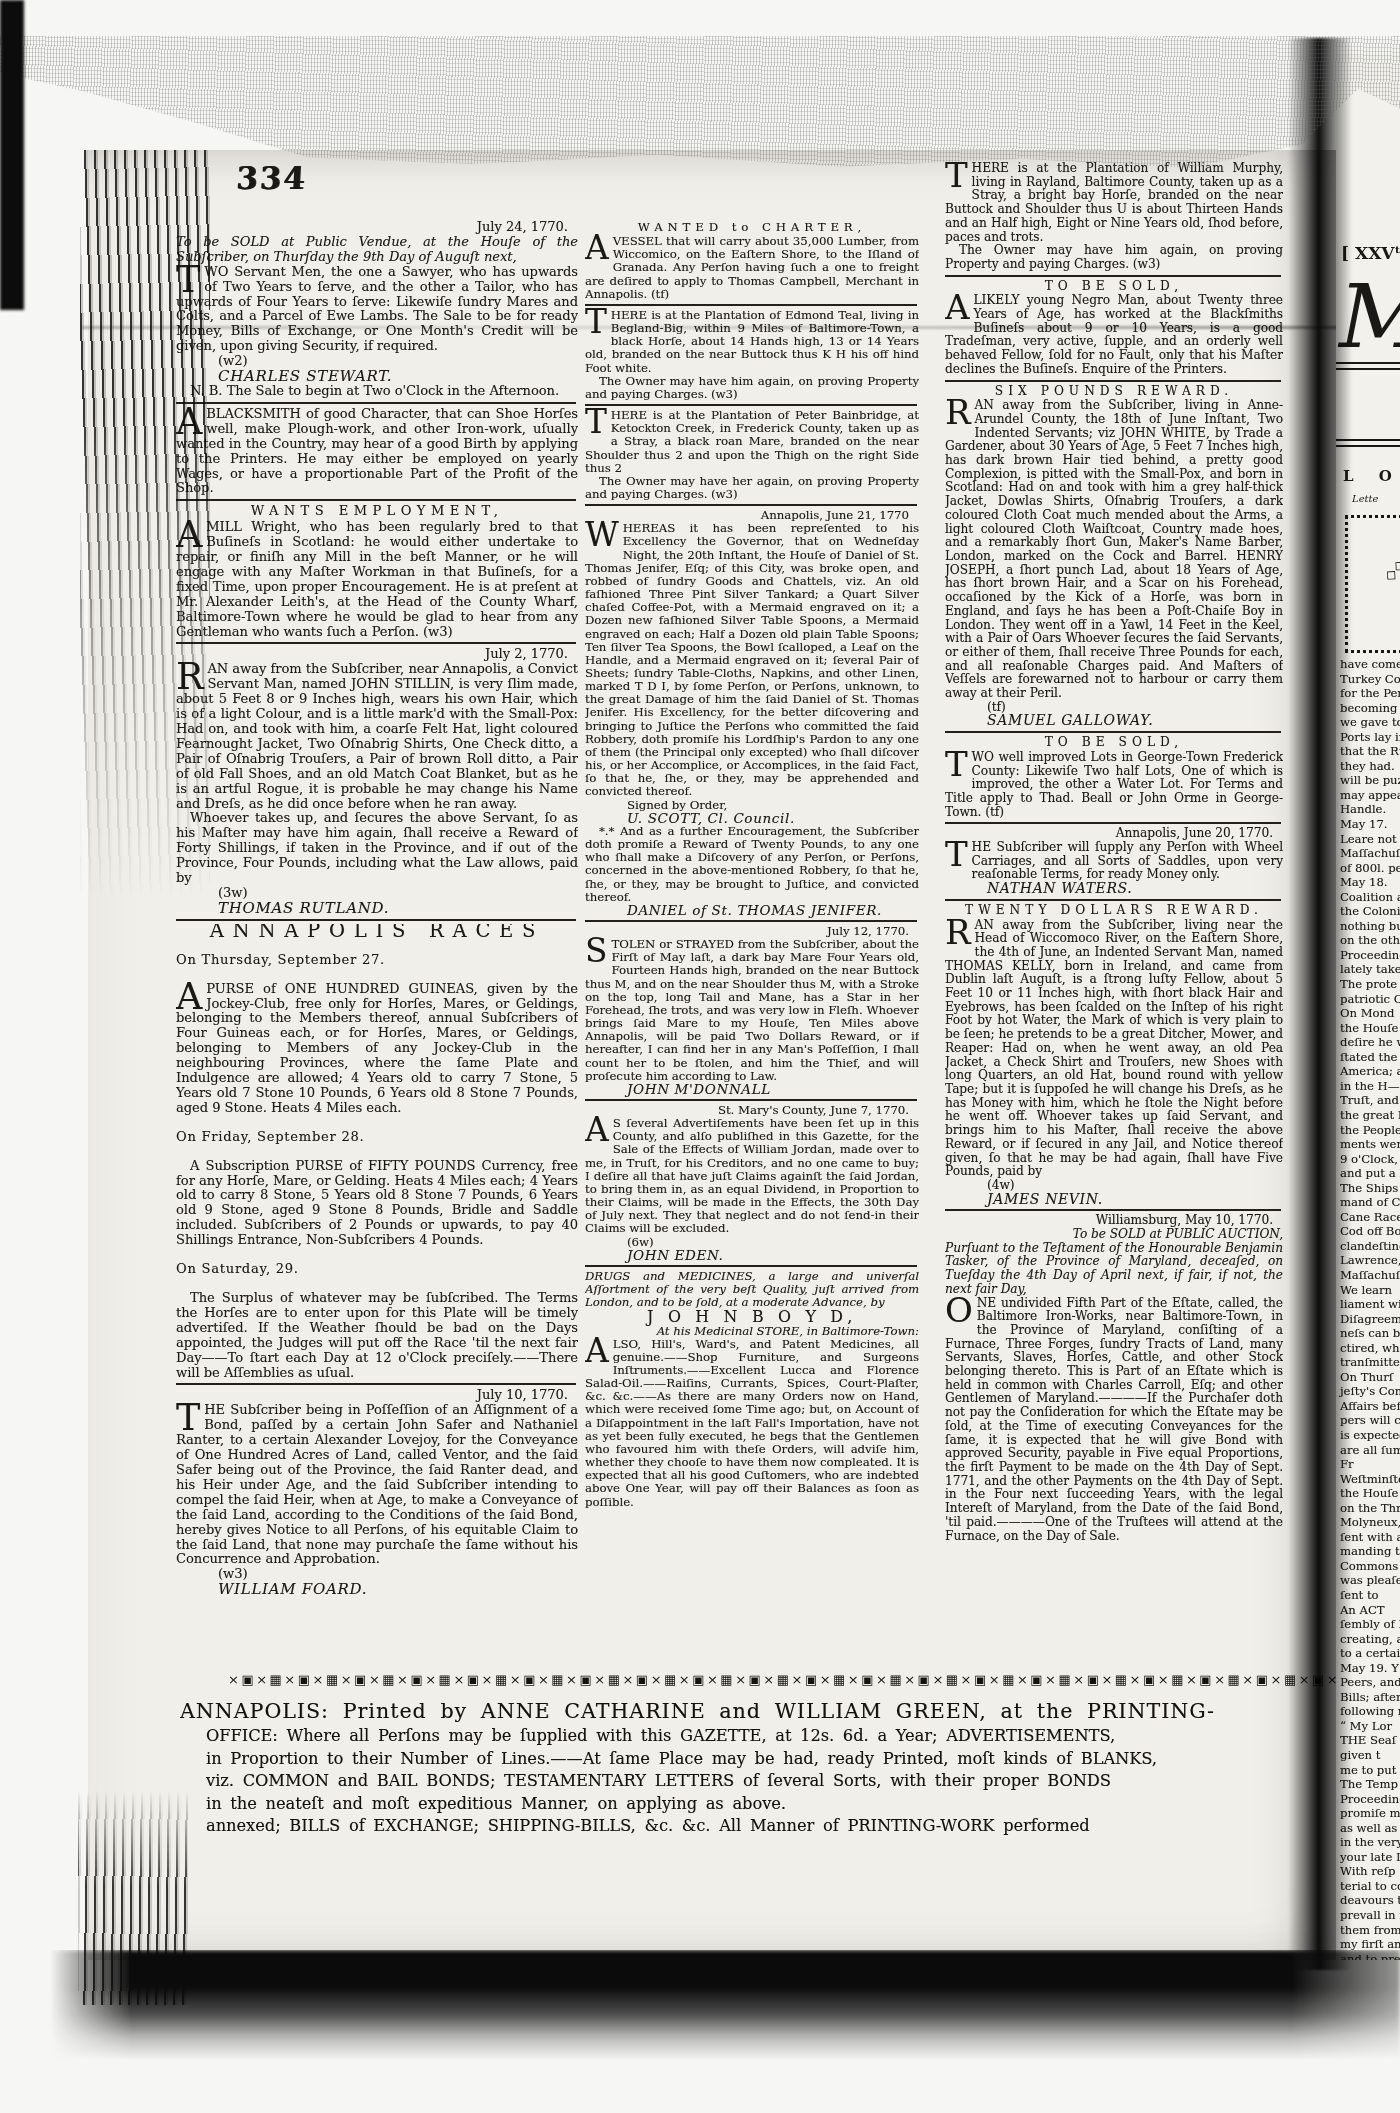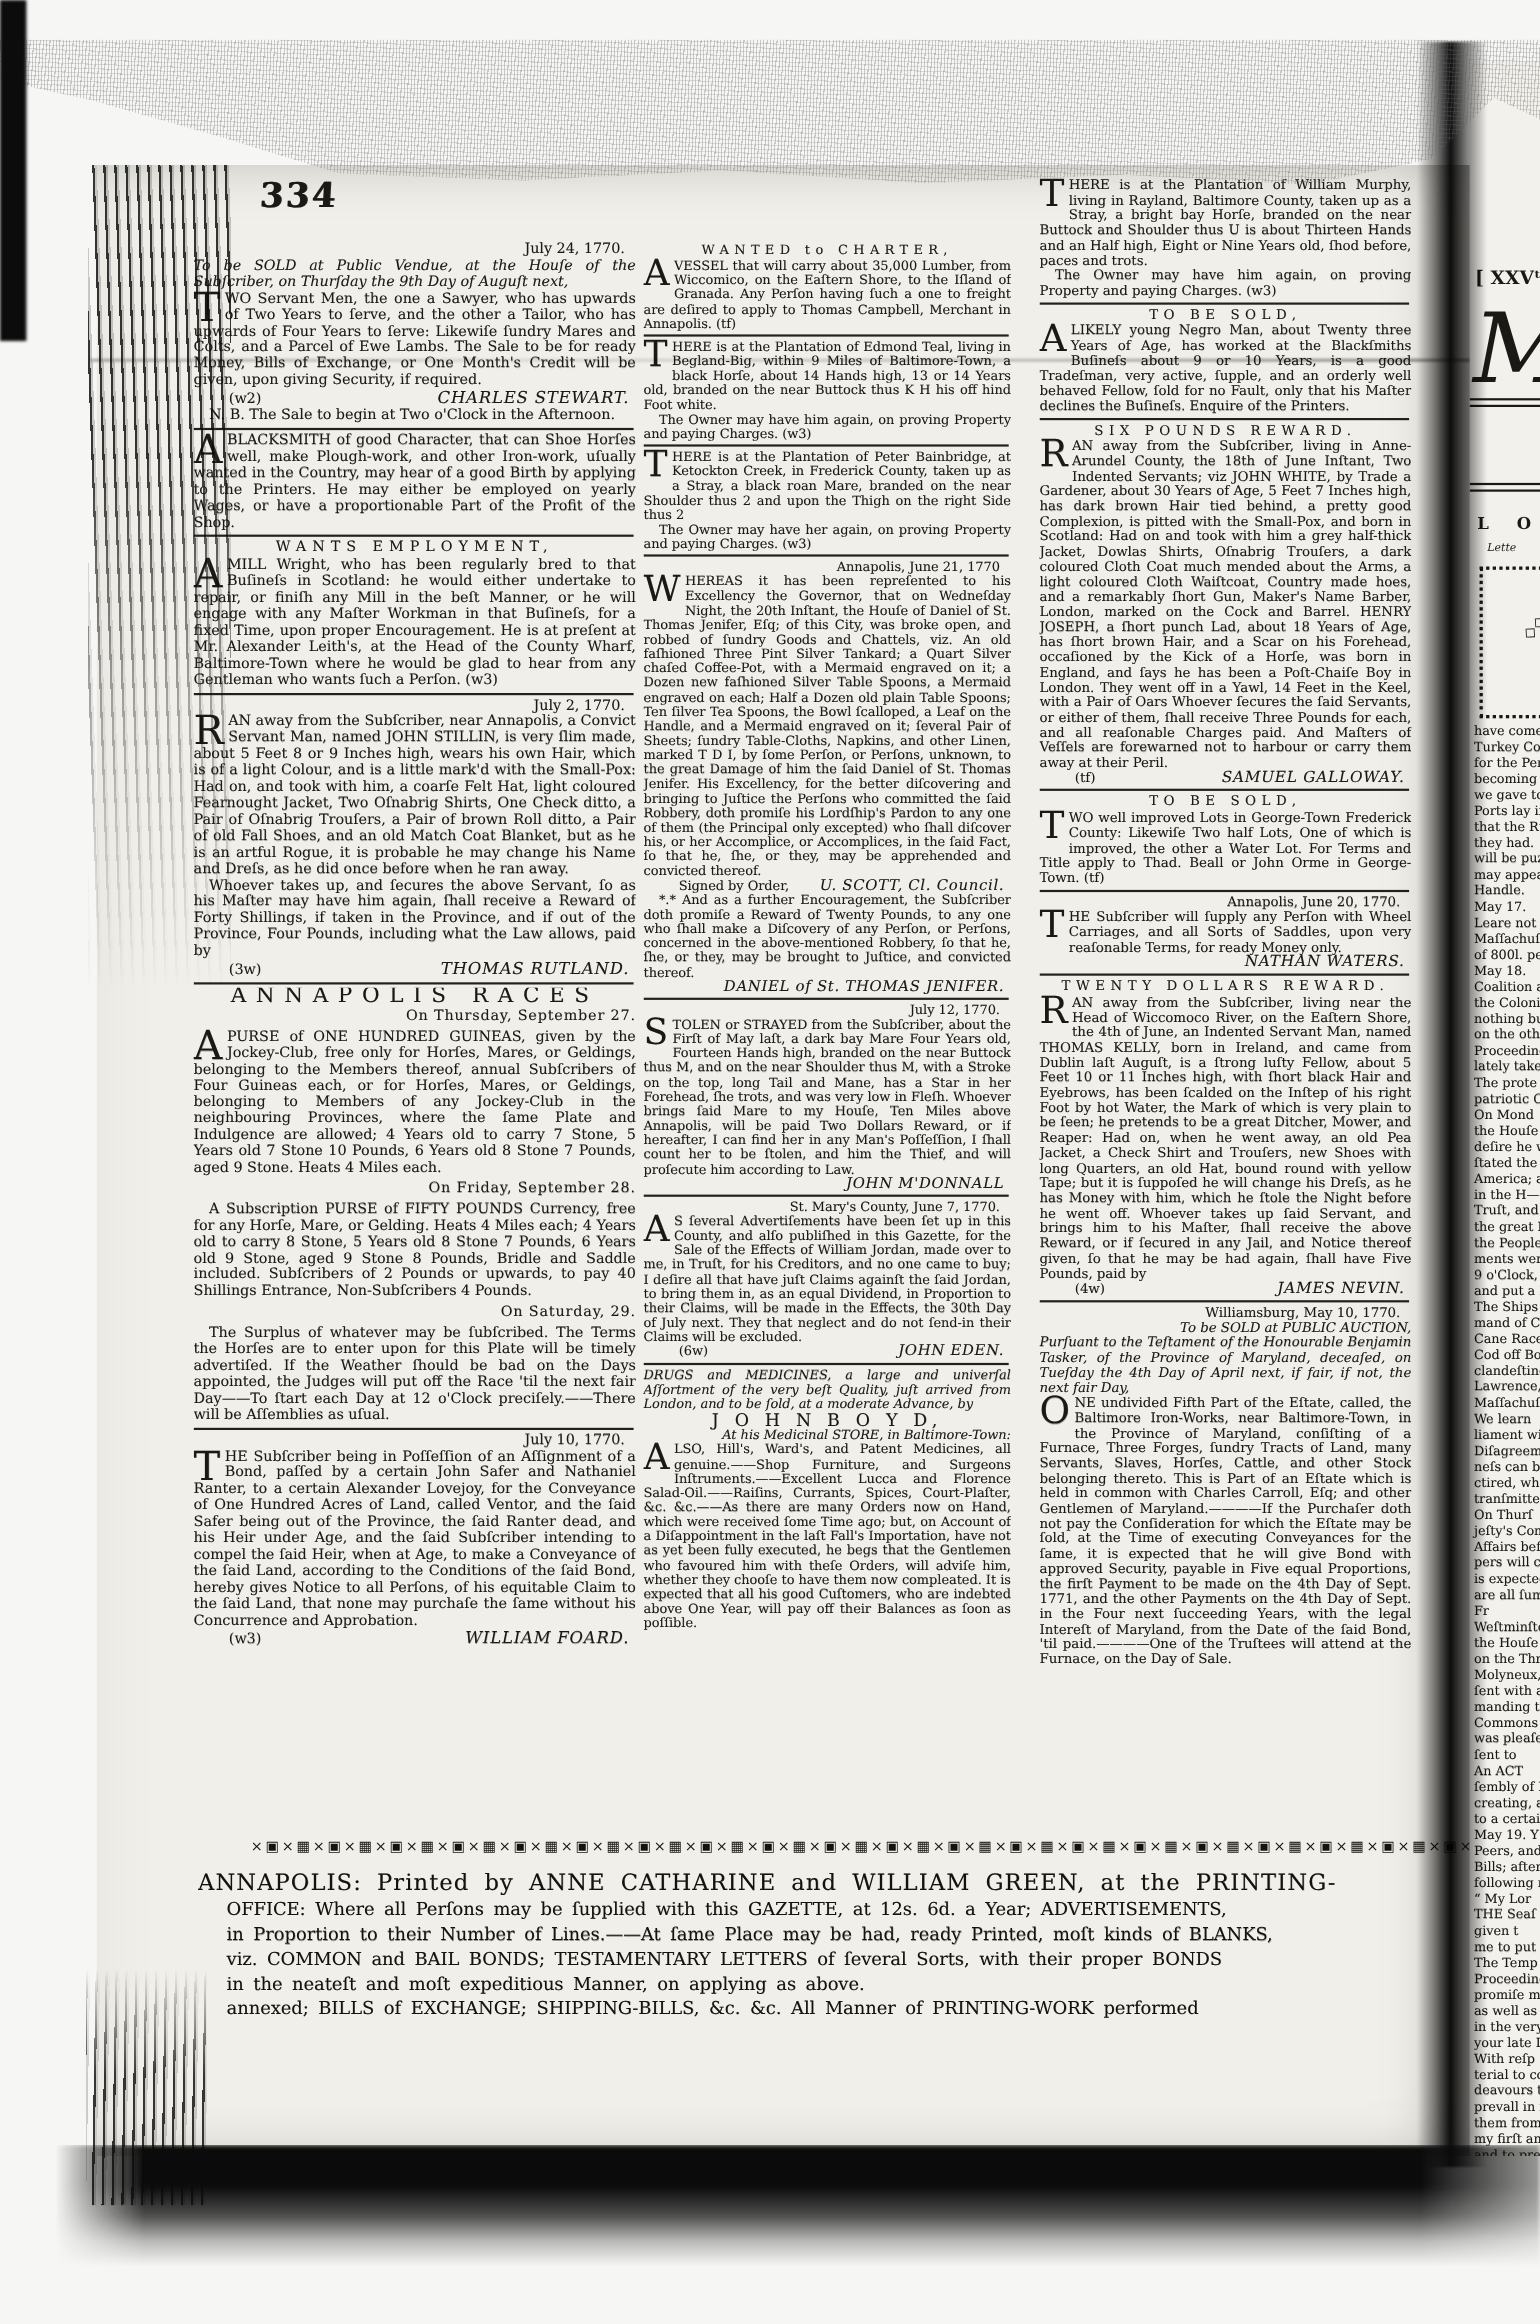--- a/index.html
+++ b/index.html
@@ -64,23 +64,23 @@
   #col3{left:857px; top:12px;  width:338px; height:1510px; font-size:12.1px; line-height:13.7px;}
   .article{margin:0;}
   .body{margin:0;}
   .body.italic{font-style:italic;}
   .body.indent{text-indent:14px;}
   .drop{float:left; font-size:2.8em; line-height:.78; padding:1px 4px 0 0;}
   .dateline{text-align:right; padding-right:10px;}
   .head{text-align:center; letter-spacing:.42em; margin:1px 0; white-space:nowrap; overflow:hidden;}
   .head.big{font-size:1.5em; letter-spacing:.45em; margin:2px 0 1px;}
   .ihead{text-align:right; font-style:italic;}
-  .sub{text-align:right; margin:4px 0; letter-spacing:.06em;}
+  .sub{text-align:left; margin:14px 0; letter-spacing:.06em;}
   .nameline{text-align:center; letter-spacing:.3em; font-size:1.35em; margin:1px 0;}
-  .sigrow{display:flex; justify-content:space-between; align-items:baseline; padding:0 6px 0 32px;}
+  .sigrow{display:flex; justify-content:space-between; align-items:baseline; padding:0 6px 0 42px;flex-direction:column;}
   .sigl{font-style:normal;}
   .sigr{letter-spacing:.05em; font-size:1.15em;font-style:italic;}
   .rule{border-top:2px solid #232019; margin:3px 2px 3px 0;}
   #ornament-row{
     position:absolute; left:140px; top:1522px; width:1154px; height:20px; overflow:hidden;
     font-family:"DejaVu Sans", sans-serif; font-size:13px; letter-spacing:2.5px;
     white-space:nowrap; color:#15130f;
   }
   #colophon{position:absolute; left:92px; top:1548px; width:1150px; overflow:hidden; color:#14120e; text-shadow:.3px .3px 0 rgba(25,22,18,.4);}
   .colo-line{font-size:16.2px; line-height:22.6px; white-space:nowrap; word-spacing:.22em; padding-left:26px;}

